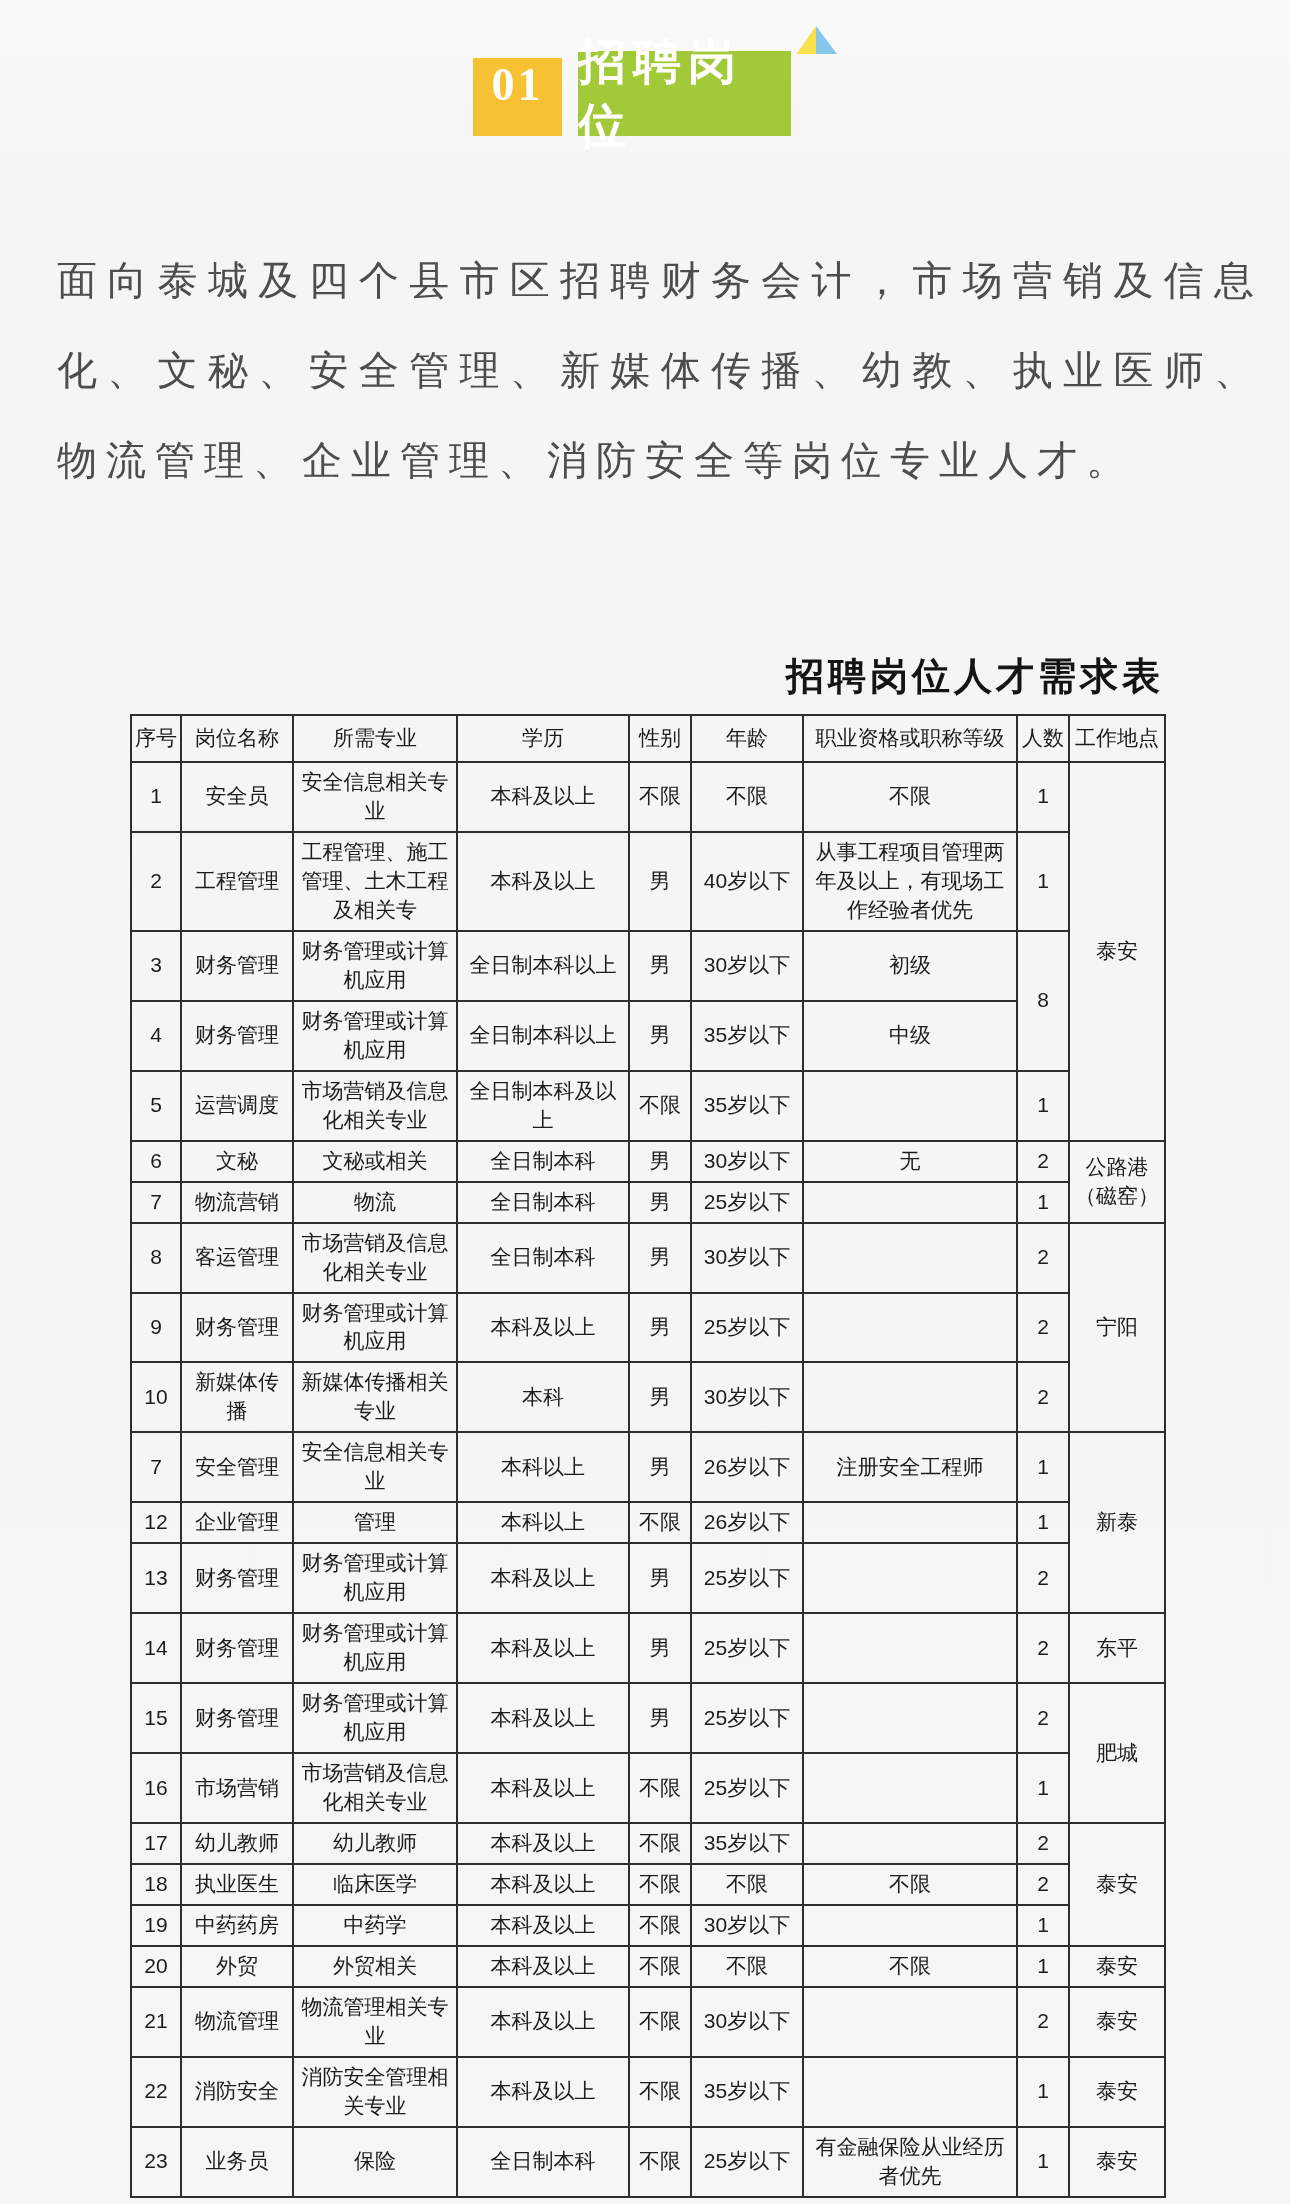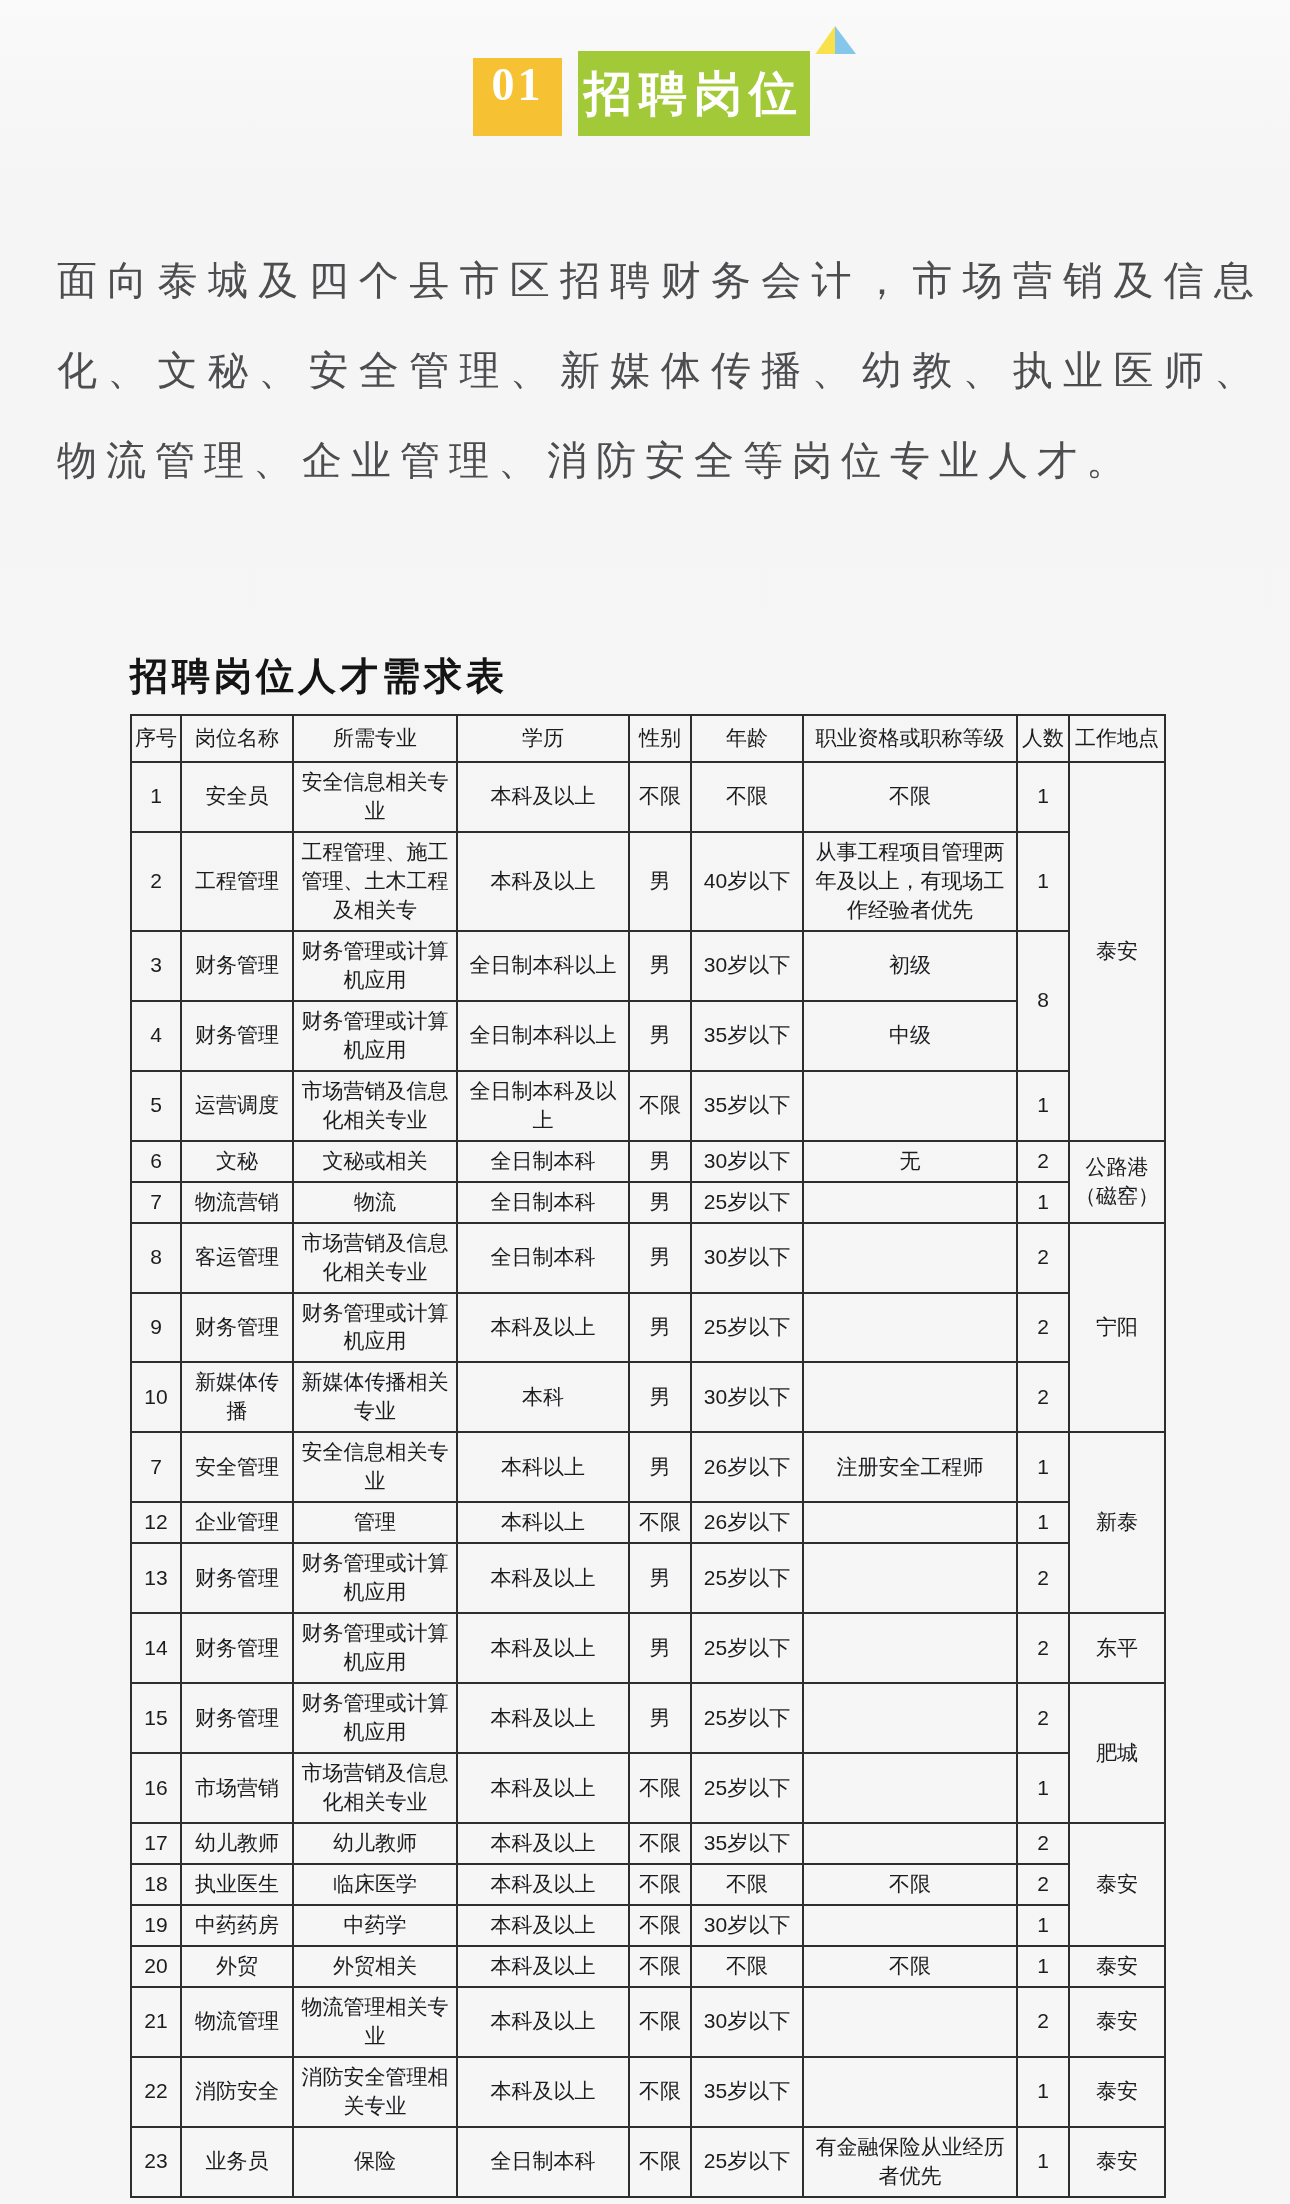--- a/index.html
+++ b/index.html
@@ -14,38 +14,38 @@
   
   .badge{display:flex;margin:51px 0 0 473px;height:86px;position:relative;width:fit-content;}
   .badge-num{
     width:89px;height:78px;margin-top:7px;
     background:var(--c-yellow,#f6c233);
     color:#fff;font-family:"Liberation Serif","DejaVu Serif",serif;
     font-size:46px;font-weight:bold;letter-spacing:3px;
     display:flex;align-items:flex-start;justify-content:center;
   }
   .badge-title{
-    width:232px;height:85px;margin-left:16px;
+    width:213px;height:85px;margin-left:16px;
     background:var(--c-green,#a2c938);
     color:#fff;font-size:48px;font-weight:bold;letter-spacing:7px;
     display:flex;align-items:center;justify-content:center;
     position:relative;
   }
   .badge-deco{position:absolute;top:-27px;right:-46px;width:42px;height:32px;}
   
   .intro{
     margin:98px 40px 0 57px;
     width:1206px;
     font-size:40px;line-height:90px;letter-spacing:9px;
     color:#4d4d4f;text-align:justify;word-break:break-all;
   }
   
   .table-title{
     margin:146px 0 0 130px;width:1034px;
-    text-align:left;
+    text-align:right;
     font-family:"Liberation Serif","DejaVu Serif",serif;
     font-weight:bold;font-size:38px;color:#141414;letter-spacing:4px;
   }
   table.req{
     border-collapse:collapse;table-layout:fixed;
     width:1034px;margin:12px 0 0 130px;
   }
   table.req th, table.req td{
     border:2px solid #2e2e2e;
     text-align:center;vertical-align:middle;

